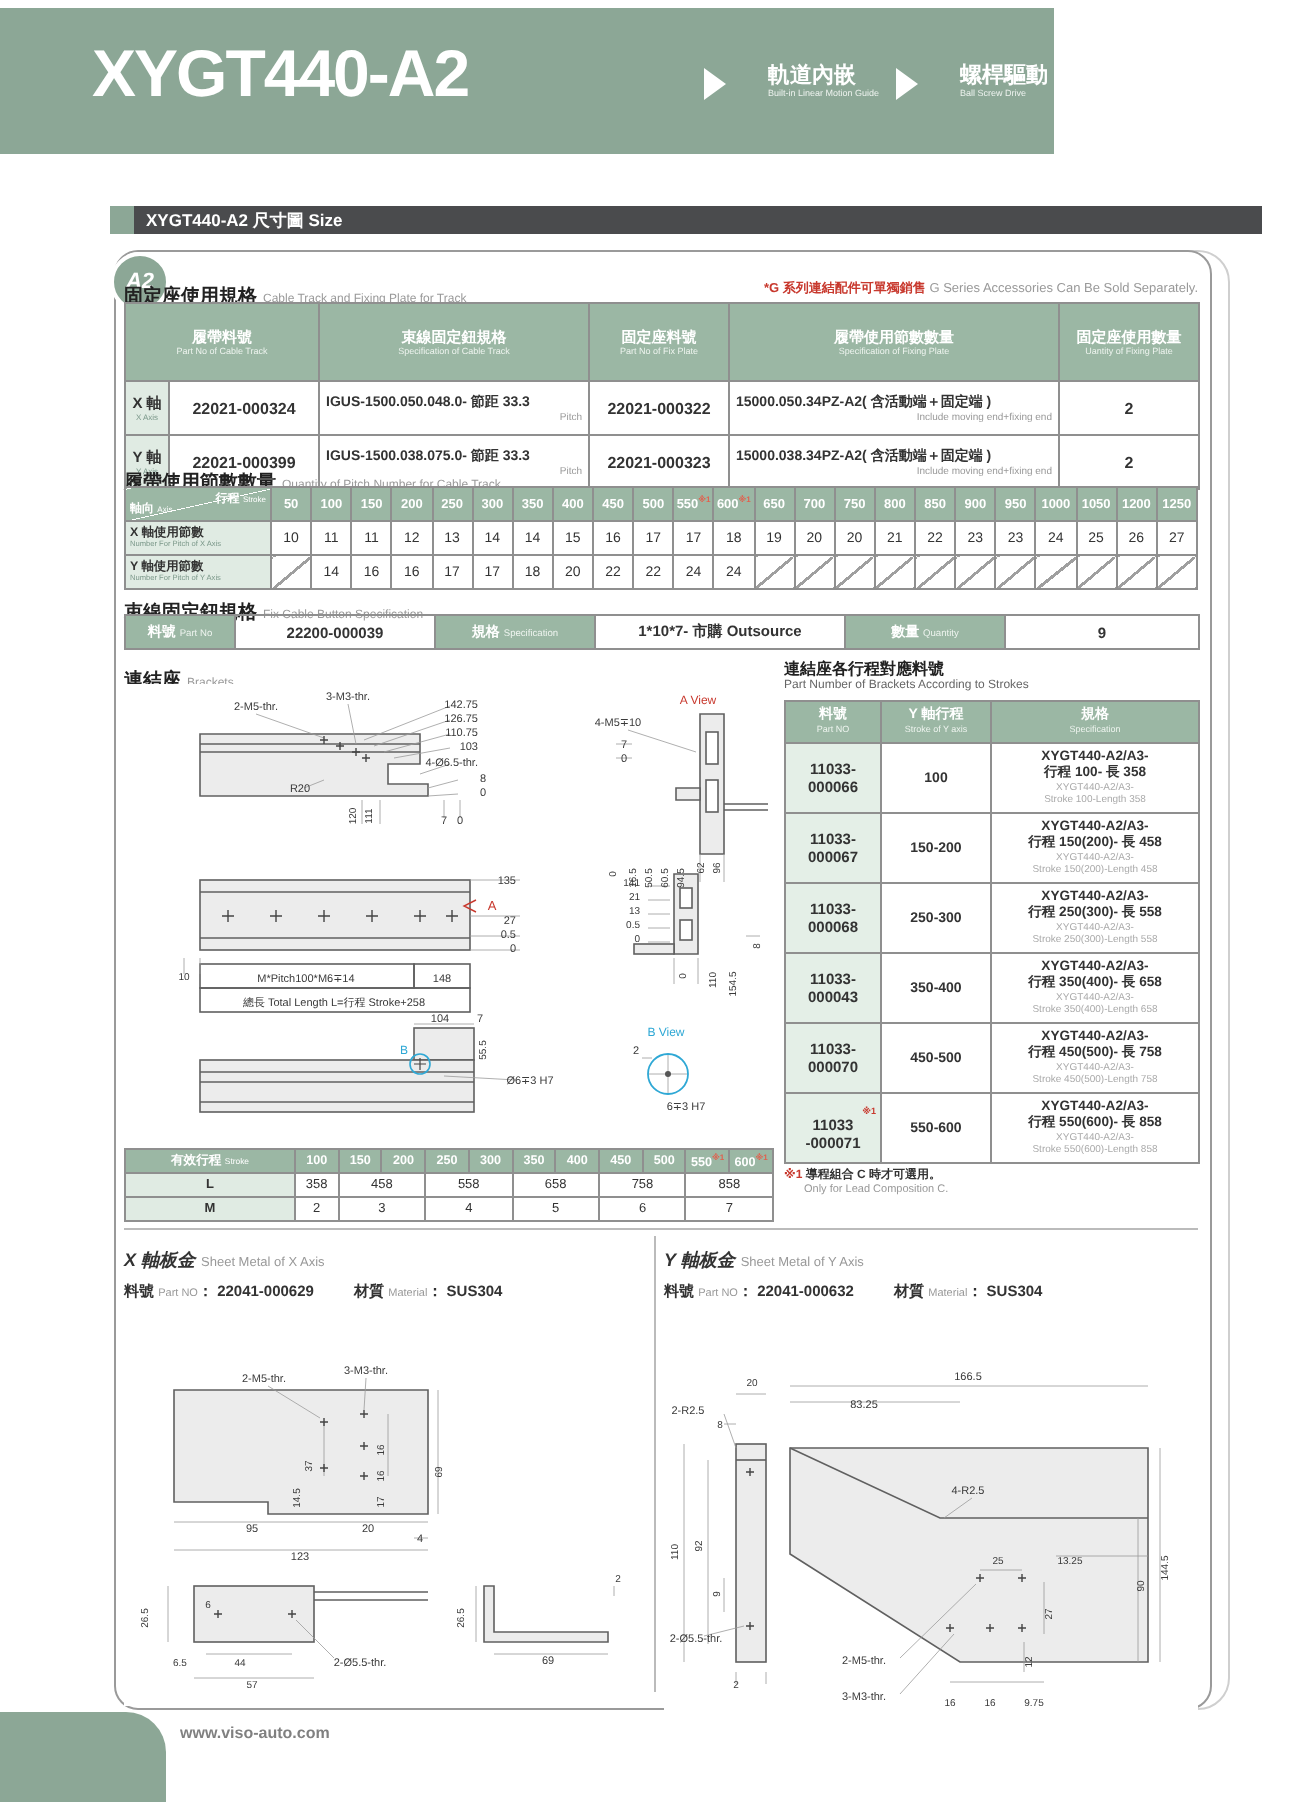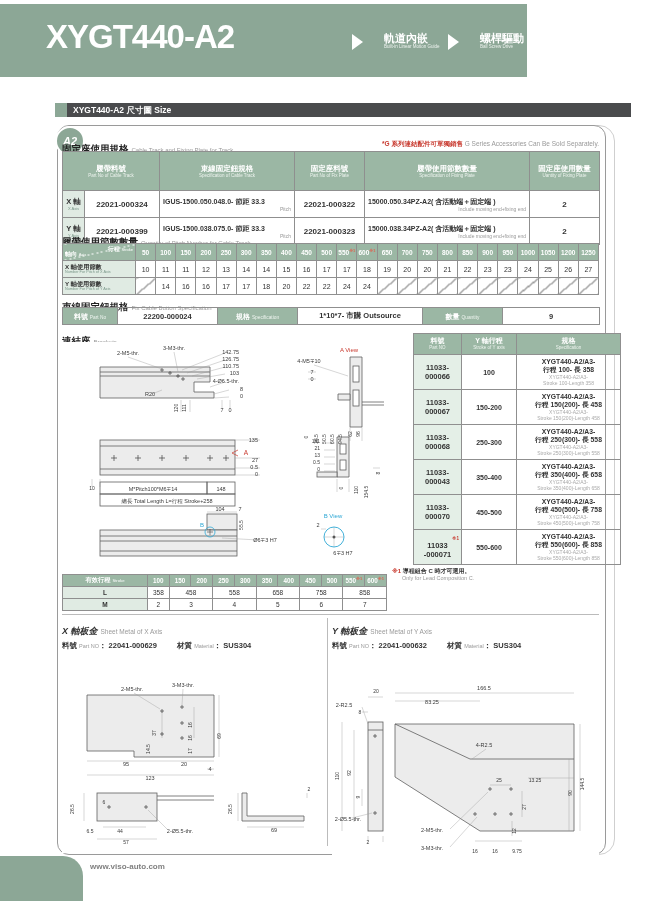--- a/index.html
+++ b/index.html
@@ -89,21 +89,21 @@
   .eff .lab{width:84px;background:#9BB7A4;color:#fff;font-size:6.3px;font-weight:bold;}
   .eff .lab i{font-style:normal;font-size:4.2px;font-weight:normal;}
   .eff thead th{background:#9BB7A4;color:#fff;font-size:6.3px;font-weight:bold;}
   .eff .rowlab{background:#E0EBE3;font-size:6.5px;font-weight:bold;}
   .eff td{font-size:6.5px;}
 
   
   .rpan{position:absolute;left:330px;top:198px;width:207px;}
   .rpan .t .zh{font-size:8px;font-weight:bold;color:#222;line-height:9px;}
   .rpan .t .en{font-size:6px;color:#666;line-height:8px;}
-  .parts{width:207px;margin-top:3px;margin-left:21px;}
+  .parts{width:207px;margin-top:3px;}
   .parts th{height:20px;}
   .parts .hz2{font-size:7px;font-weight:bold;line-height:8px;}
   .parts .he2{font-size:4.5px;font-weight:normal;color:#eef4ef;line-height:6px;}
   .parts td{height:34px;text-align:center;vertical-align:middle;}
   .parts .pc{background:#E4EFE7;font-size:7.5px;font-weight:bold;line-height:9px;}
   .parts .pc .mk{font-size:4.5px;color:#C8392E;text-align:right;padding-right:2px;line-height:5px;}
   .parts .sc{font-size:7px;font-weight:bold;}
   .parts .spc .z{font-size:6.8px;font-weight:bold;line-height:8px;}
   .parts .spc .e{font-size:5px;color:#aaa;line-height:6px;}
   .fnote{margin-top:3px;font-size:6px;line-height:7px;}
@@ -342,21 +342,21 @@
         <col style="width:55px">
         <col style="width:100px">
         <col style="width:80px">
         <col style="width:125px">
         <col style="width:80px">
         <col style="width:97px">
       </colgroup>
     <tbody>
         <tr>
       <td class="gh"><span class="hz">料號</span> <span class="he">Part No</span></td>
-      <td class="v">22200-000024</td>
+      <td class="v">22200-000039</td>
       <td class="gh"><span class="hz">規格</span> <span class="he">Specification</span></td>
       <td class="v">1*10*7- 市購 Outsource</td>
       <td class="gh"><span class="hz">數量</span> <span class="he">Quantity</span></td>
       <td class="v">9</td>
     </tr>
   </tbody>
     </table>
 
   <div class="shead" style="top:198px">
     <span class="zh">連結座</span><span class="en">Brackets</span>
@@ -491,20 +491,24 @@
           <td colspan="2">3</td>
           <td colspan="2">4</td>
           <td colspan="2">5</td>
           <td colspan="2">6</td>
           <td colspan="2">7</td>
         </tr>
       </tbody>
   </table>
 
   <div class="rpan">
+    <div class="t">
+      <div class="zh">連結座各行程對應料號</div>
+      <div class="en">Part Number of Brackets According to Strokes</div>
+    </div>
     <table class="parts">
       <colgroup>
           <col style="width:48px">
           <col style="width:55px">
           <col style="width:104px">
         </colgroup>
       <thead>
           <tr>
         <th class="gh">
               <div class="hz2">料號</div>

